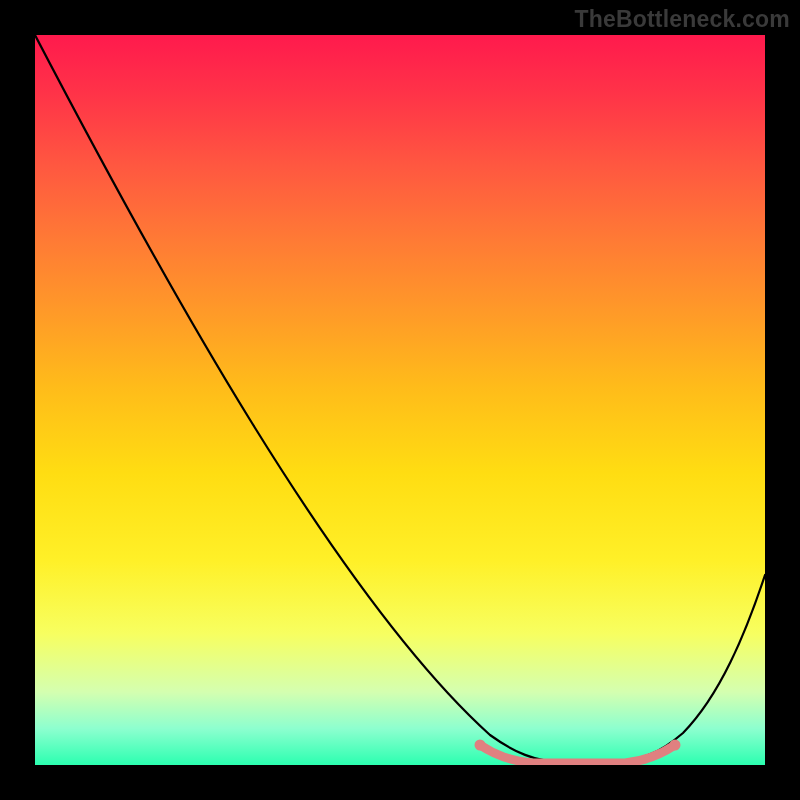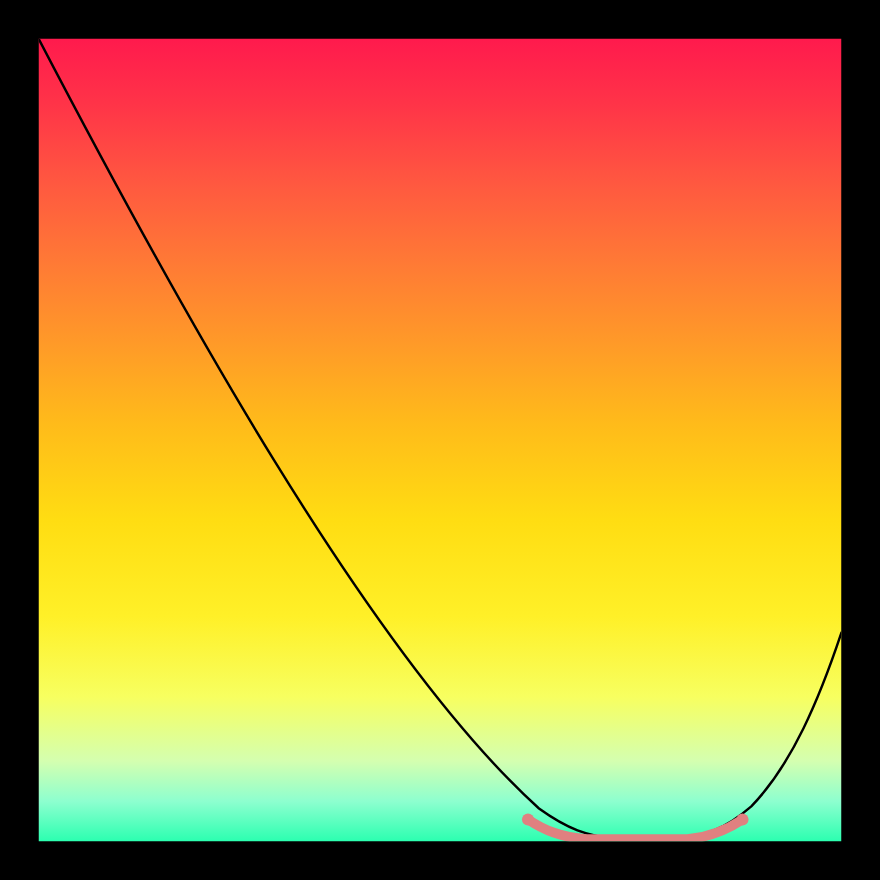--- a/index.html
+++ b/index.html
@@ -67,13 +67,14 @@
     <div class="gradient"></div>
 
     <svg class="curve" viewBox="0 0 730 730" preserveAspectRatio="none">
       <path fill="none" stroke="#000" stroke-width="2.2" stroke-linecap="round" d="M 0 0 C 120 230, 300 560, 455 700 C 480 718, 500 726, 525 727 L 578 727 C 605 726, 625 718, 648 698 C 685 660, 710 600, 730 540"></path>
       <path fill="none" stroke="#e08080" stroke-width="9" stroke-linecap="round" d="M 445 710 C 460 720, 475 726, 498 728 L 590 728 C 610 726, 625 720, 640 710"></path>
       <circle cx="445" cy="710" r="5.5" fill="#e08080"></circle>
       <circle cx="640" cy="710" r="5.5" fill="#e08080"></circle>
     </svg>
   </div>
 
+  <div class="watermark">TheBottleneck.com</div>
 </div>
 
 </body></html>

